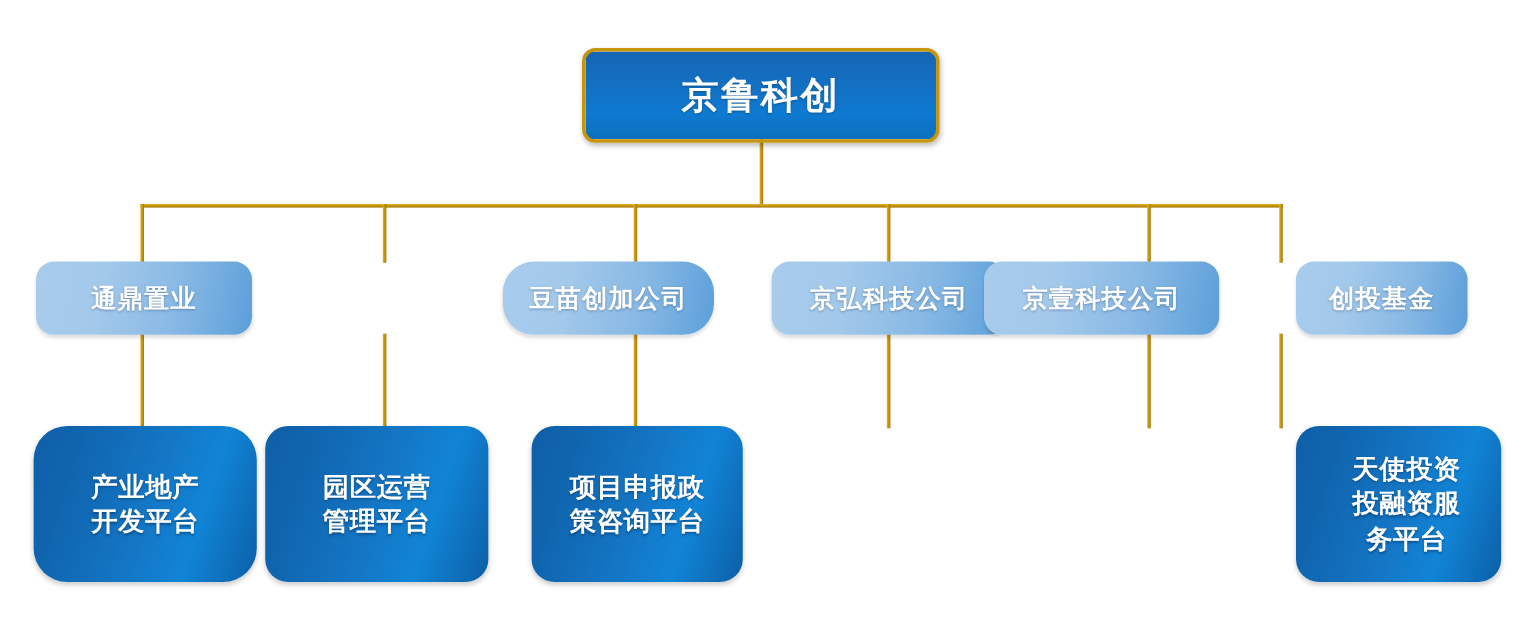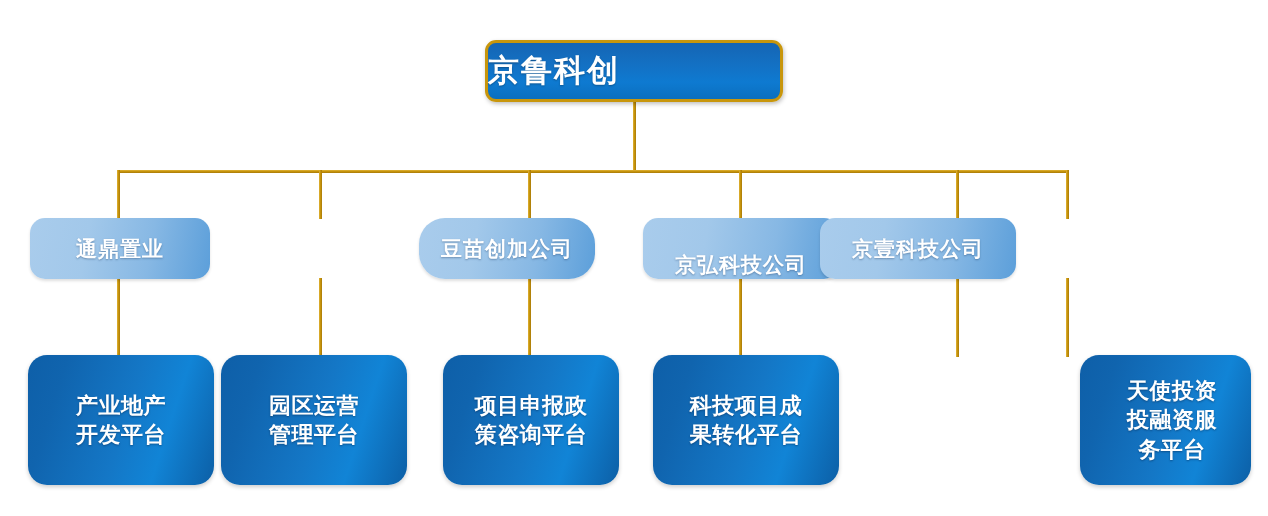--- a/index.html
+++ b/index.html
@@ -38,28 +38,28 @@
     height: 3px;
     background: linear-gradient(to bottom, #E0B33A 0%, #C8960C 45%, #A87908 100%);
   }
 
   
   .node-root {
     position: absolute;
     left: 485px;
     top: 40px;
     width: 298px;
-    height: 62px;
+    height: 79px;
     border-radius: 11px;
     border: 3px solid #C8960C;
     background: linear-gradient(to bottom, #1565B4 0%, #1371C4 40%, #0E7AD1 70%, #0B6FBE 100%);
     box-sizing: border-box;
     display: flex;
     align-items: center;
-    justify-content: flex-start;
+    justify-content: center;
     box-shadow: 1px 2px 4px rgba(0,0,0,0.25);
   }
   .node-root .node-text {
     color: #ffffff;
     font-size: 31px;
     font-weight: bold;
     letter-spacing: 2px;
     text-shadow: 0 1px 2px rgba(0,0,0,0.30);
   }
 
@@ -137,42 +137,41 @@
   <div class="node-root">
     <span class="node-text">京鲁科创</span>
   </div>
 
   <div class="node-mid" style="left:30px; width:180px;">
     <span class="node-text">通鼎置业</span>
   </div>
   <div class="node-mid" style="left:419px; width:176px;border-radius:26px;">
     <span class="node-text">豆苗创加公司</span>
   </div>
-  <div class="node-mid" style="left:643px; width:196px;align-items:flex-end;">
+  <div class="node-mid" style="left:643px; width:196px;">
     <span class="node-text">京弘科技公司</span>
   </div>
   <div class="node-mid" style="left:820px; width:196px;">
     <span class="node-text">京壹科技公司</span>
   </div>
+  <div class="node-mid" style="left:1080px; width:143px;">
+    <span class="node-text">创投基金</span>
+  </div>
 
-  <div class="node-bottom" style="left:28px; width:186px;">
+  <div class="node-bottom" style="left:28px; width:186px;border-radius:28px;">
     <span class="node-text">产业地产
 开发平台</span>
   </div>
   <div class="node-bottom" style="left:221px; width:186px;">
     <span class="node-text">园区运营
 管理平台</span>
   </div>
   <div class="node-bottom" style="left:443px; width:176px;">
     <span class="node-text">项目申报政
 策咨询平台</span>
   </div>
-  <div class="node-bottom" style="left:653px; width:186px;">
-    <span class="node-text">科技项目成
-果转化平台</span>
-  </div>
   <div class="node-bottom" style="left:1080px; width:158px;padding-left:13px;">
     <span class="node-text">天使投资
 投融资服
 务平台</span>
   </div>
 
 </div>
 
 </body></html>

